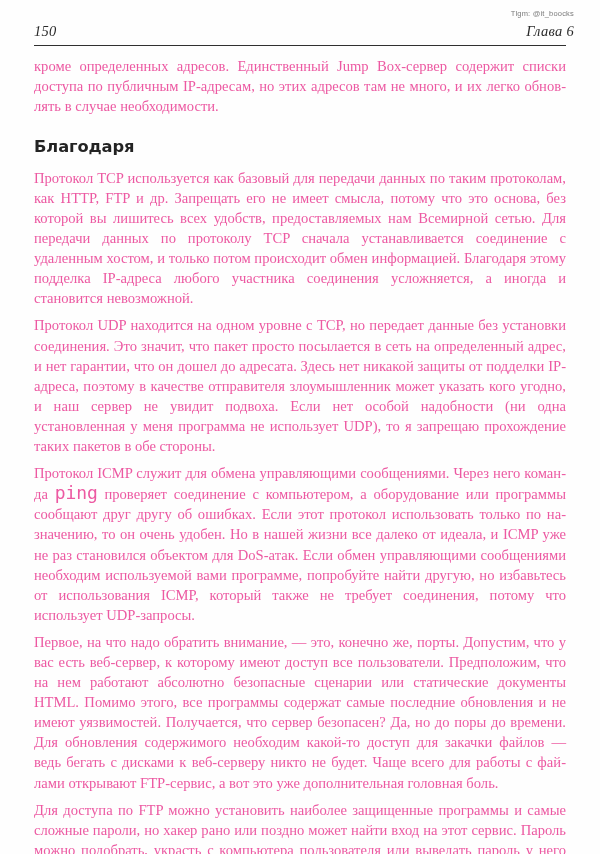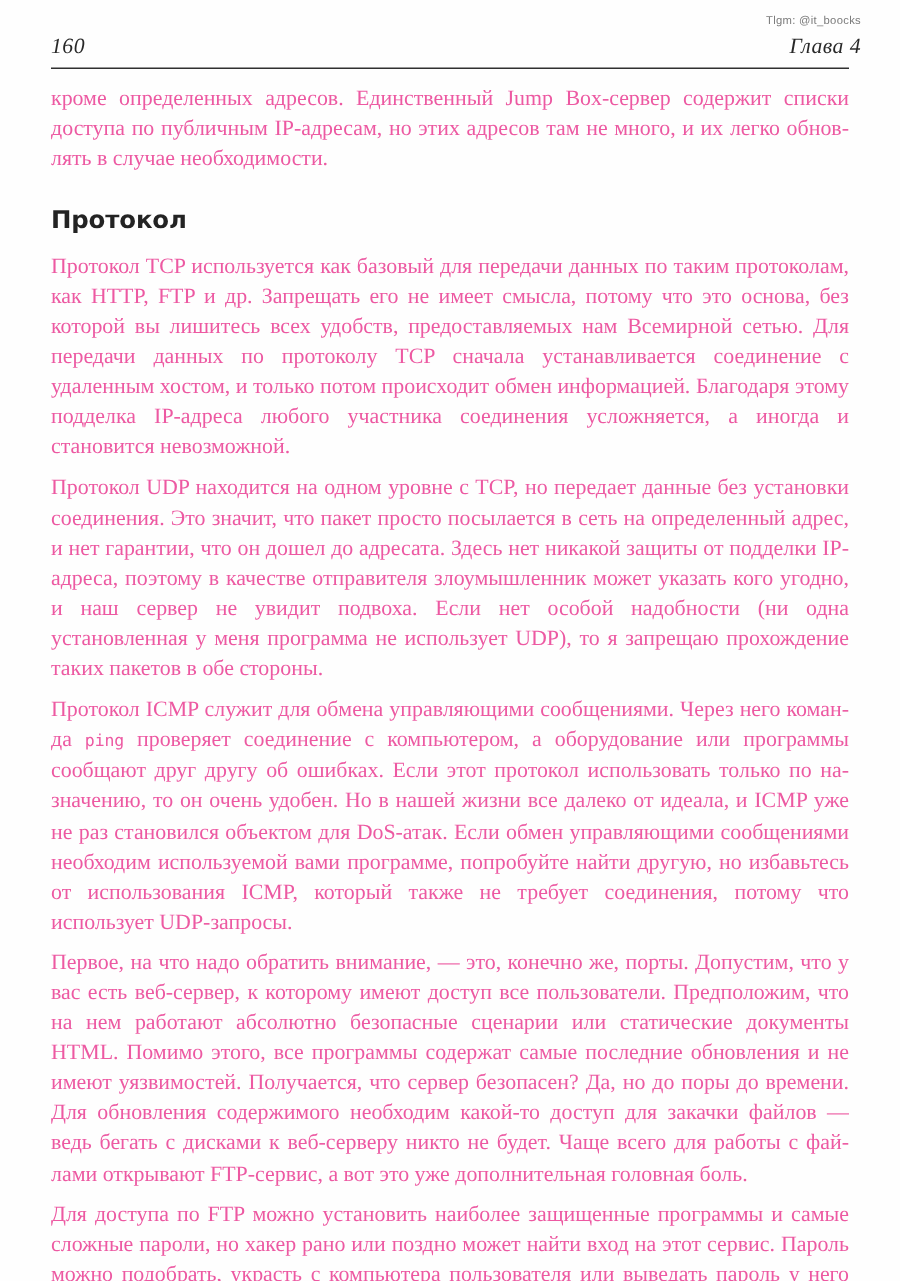--- a/index.html
+++ b/index.html
@@ -89,51 +89,51 @@
     font-size: 16.3px;
     line-height: 1.2;
     margin: 19px 0 11px 0;
     letter-spacing: -0.1px;
     color: #0c0c0c;
   }
   h2.section.first { margin-top: 21px; }
 
   code.mono {
     font-family: "DejaVu Sans Mono", "Liberation Mono", monospace;
-    font-size: 11px;
+    font-size: 18px;
     letter-spacing: -0.1px;
   }
 
   
   .scan-tint {
     position: absolute;
     inset: 0;
     pointer-events: none;
     background: rgba(250, 250, 250, 0.10);
   }
 </style>
 </head>
 <body>
 
 <div class="page">
 
   <div class="watermark">Tlgm: @it_boocks</div>
 
   <div class="runhead">
-    <span class="folio">160</span>
-    <span class="chapter">Глава 4</span>
+    <span class="folio">150</span>
+    <span class="chapter">Глава 6</span>
   </div>
 
   <div class="rule"></div>
 
   <div class="column">
 
     <p class="body">кроме определенных адресов. Единственный Jump Box-сервер содержит списки доступа по публичным IP-адресам, но этих адресов там не много, и их легко обнов­лять в случае необходимости.</p>
 
-    <h2 class="section first">Протокол</h2>
+    <h2 class="section first">Благодаря</h2>
 
     <p class="body">Протокол TCP используется как базовый для передачи данных по таким протоко­лам, как HTTP, FTP и др. Запрещать его не имеет смысла, потому что это основа, без которой вы лишитесь всех удобств, предоставляемых нам Всемирной сетью. Для передачи данных по протоколу TCP сначала устанавливается соединение с удаленным хостом, и только потом происходит обмен информацией. Благодаря этому подделка IP-адреса любого участника соединения усложняется, а иногда и становится невозможной.</p>
 
     <p class="body">Протокол UDP находится на одном уровне с TCP, но передает данные без установ­ки соединения. Это значит, что пакет просто посылается в сеть на определенный адрес, и нет гарантии, что он дошел до адресата. Здесь нет никакой защиты от под­делки IP-адреса, поэтому в качестве отправителя злоумышленник может указать кого угодно, и наш сервер не увидит подвоха. Если нет особой надобности (ни одна установленная у меня программа не использует UDP), то я запрещаю прохождение таких пакетов в обе стороны.</p>
 
     <p class="body"><span>Протокол ICMP служит для обмена управляющими сообщениями. Через него коман­да </span><code class="mono">ping</code><span> проверяет соединение с компьютером, а оборудование или программы сообщают друг другу об ошибках. Если этот протокол использовать только по на­значению, то он очень удобен. Но в нашей жизни все далеко от идеала, и ICMP уже не раз становился объектом для DoS-атак. Если обмен управляющими сообщения­ми необходим используемой вами программе, попробуйте найти другую, но из­бавьтесь от использования ICMP, который также не требует соединения, потому что использует UDP-запросы.</span></p>
 
 
     <p class="body">Первое, на что надо обратить внимание, — это, конечно же, порты. Допустим, что у вас есть веб-сервер, к которому имеют доступ все пользователи. Предположим, что на нем работают абсолютно безопасные сценарии или статические документы HTML. Помимо этого, все программы содержат самые последние обновления и не имеют уязвимостей. Получается, что сервер безопасен? Да, но до поры до времени. Для обновления содержимого необходим какой-то доступ для закачки файлов — ведь бегать с дисками к веб-серверу никто не будет. Чаще всего для работы с фай­лами открывают FTP-сервис, а вот это уже дополнительная головная боль.</p>
 

